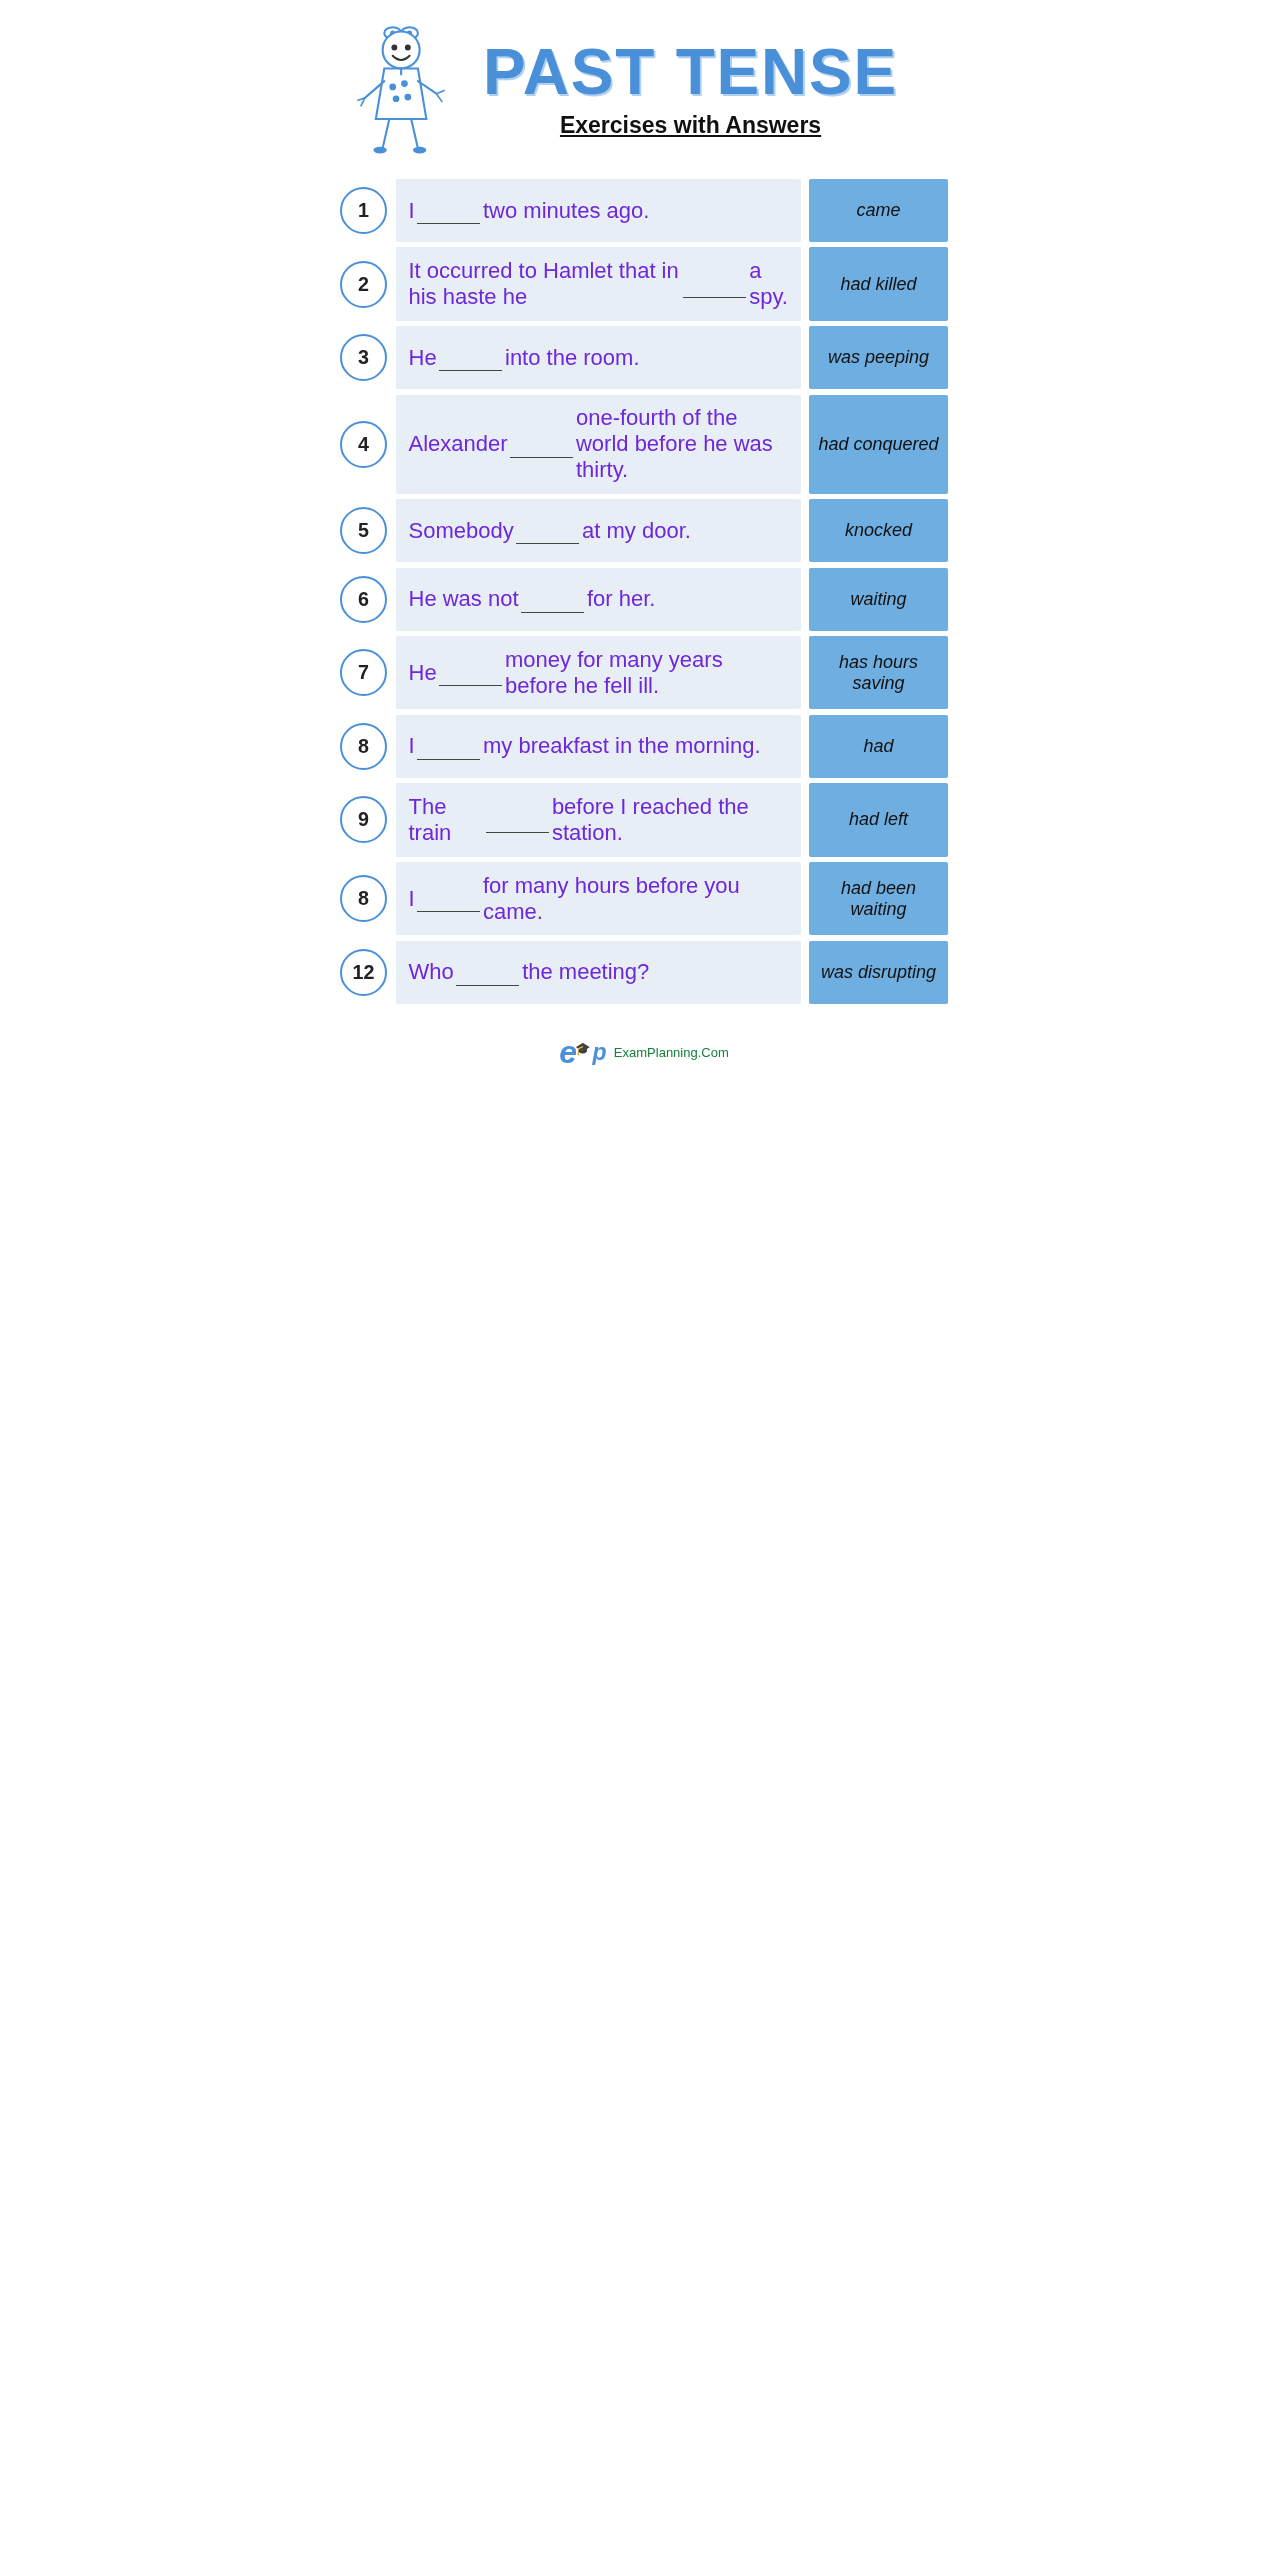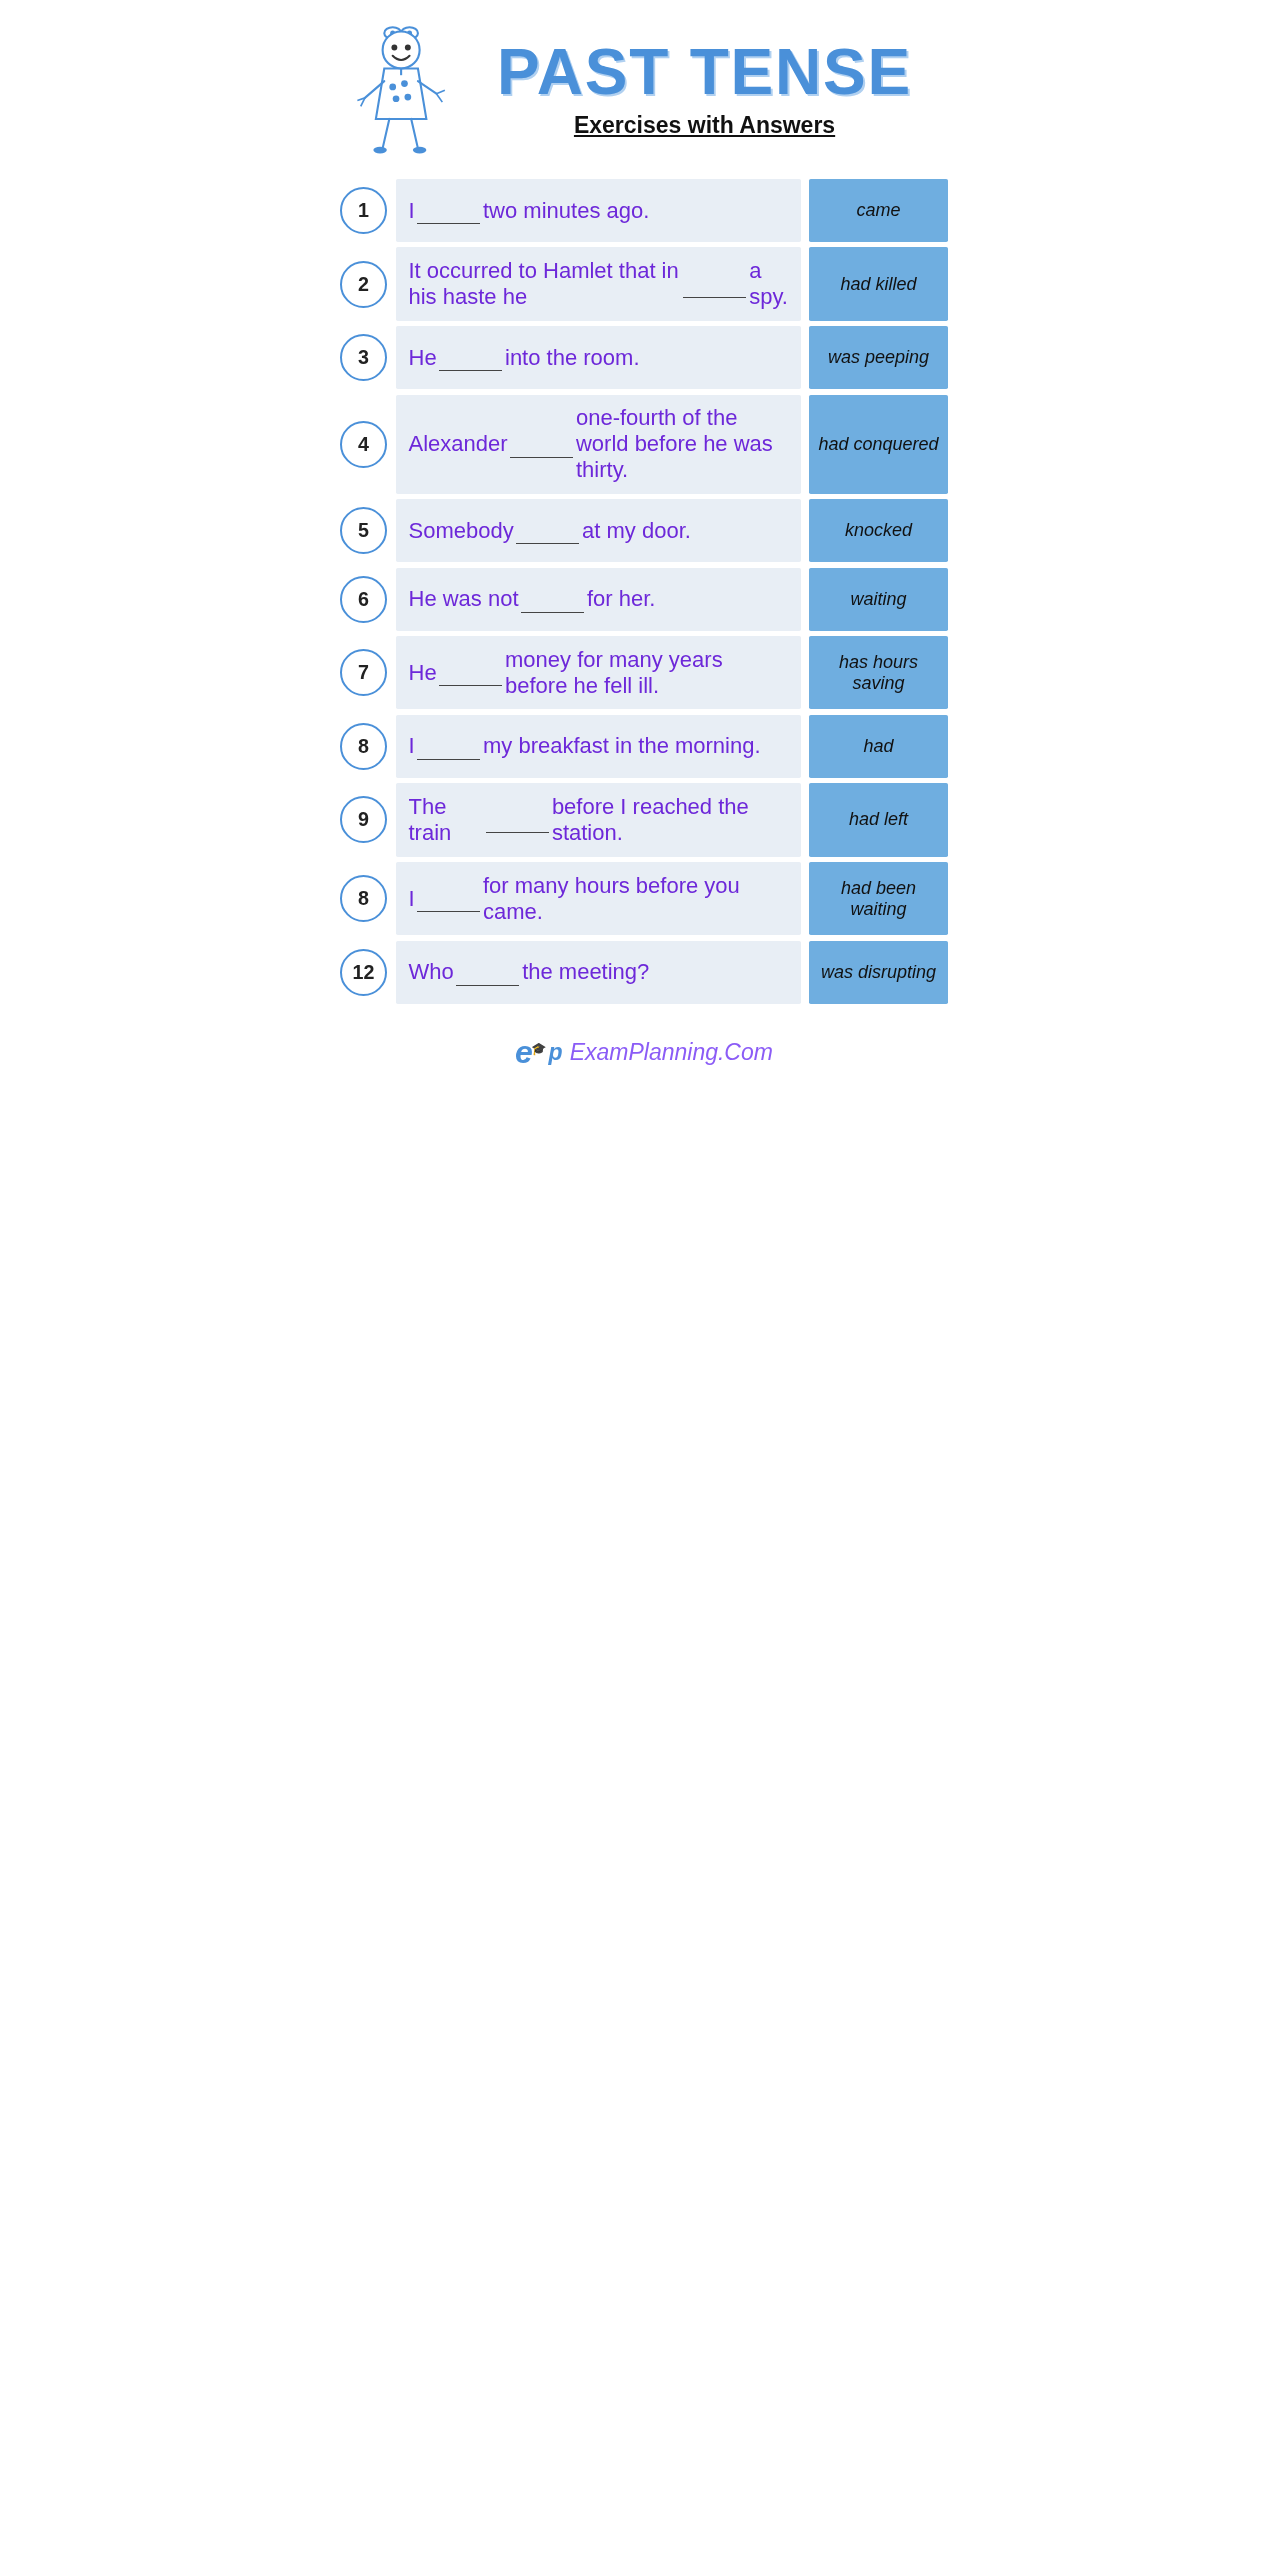--- a/index.html
+++ b/index.html
@@ -7,21 +7,21 @@
       background: #fff;
       font-family: Arial, sans-serif;
       width: 644px;
       margin: 0 auto;
     }
     .header {
       background: #fff;
       padding: 18px 27px 9px 27px;
       display: flex;
       align-items: center;
-      gap: 32px;
+      gap: 18px;
     }
     .header-text {
       display: flex;
       flex-direction: column;
     }
     .title {
       font-size: 64px;
       font-weight: 900;
       color: #4a90d9;
       font-family: Arial, sans-serif;
@@ -99,23 +99,22 @@
       margin: 0 2.7px;
     }
     .footer {
       display: flex;
       align-items: center;
       justify-content: center;
       padding: 16px 0 16px 0;
       gap: 7.2px;
     }
     .footer-brand {
-      font-size: 23px;
-      color: #8b5cf6;
-      font-style: italic;
+      font-size: 13px;
+      color: #15803d;
     }
     .ep-logo {
       display: flex;
       align-items: center;
       gap: 1.8px;
     }
     .ep-e {
       font-size: 32px;
       font-weight: 900;
       color: #4a90d9;

